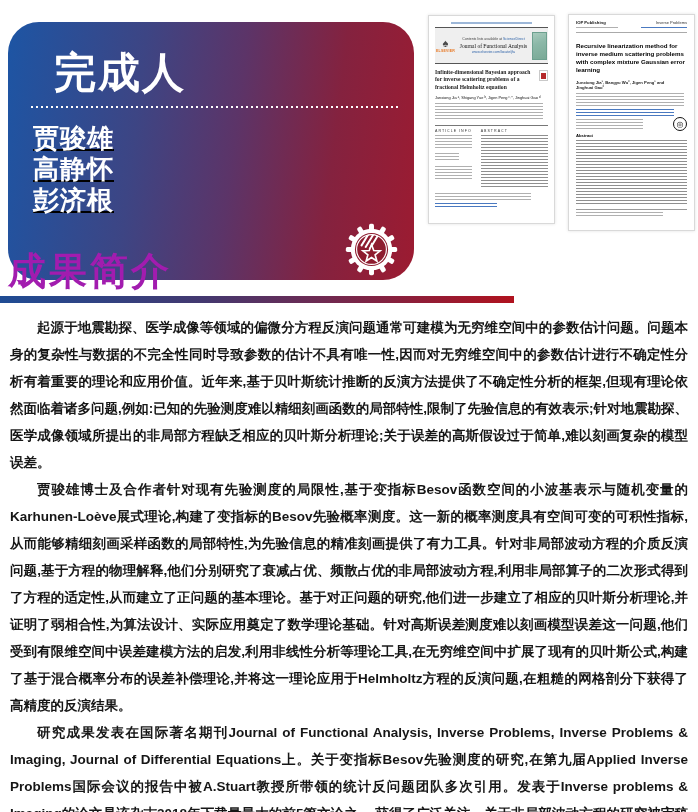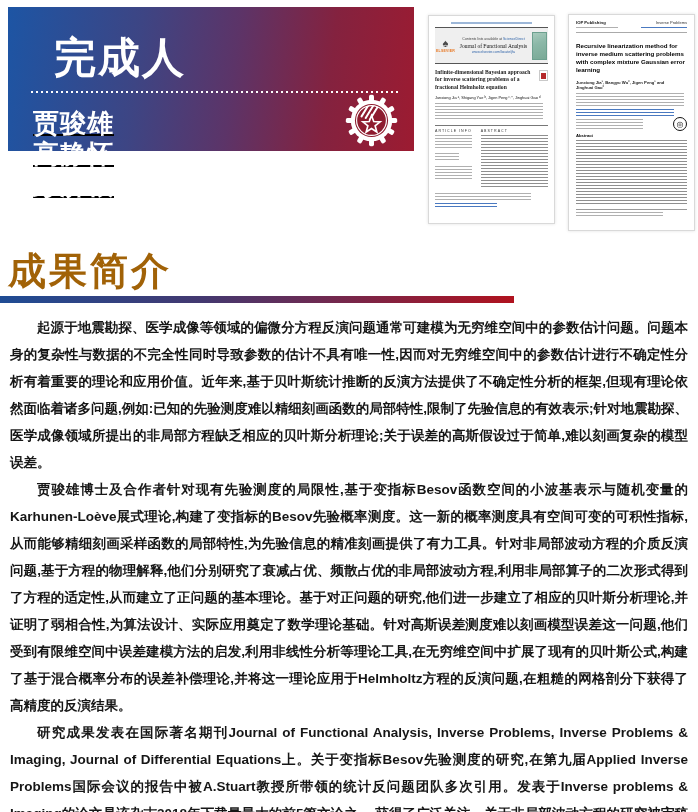--- a/index.html
+++ b/index.html
@@ -1,21 +1,21 @@
 <!DOCTYPE html>
 <html><head>
 <meta charset="utf-8">
 <style>
   * { box-sizing: border-box; margin: 0; padding: 0; }
   html,body { width:698px; height:812px; background:#fff; font-family:"Liberation Sans", sans-serif; overflow:hidden; }
   .page { position:relative; width:698px; height:812px; background:#fff; }
 
   
-  .banner { position:absolute; left:8px; top:7px; width:406px; height:144px;
-    background:linear-gradient(97deg,#1d55a4 0%, #3d4584 32%, #5c3468 55%, #84223f 78%, #9c1b31 100%); }
+  .banner { position:absolute; left:8px; top:22px; width:406px; height:258px;
+    background:linear-gradient(97deg,#1d55a4 0%, #3d4584 32%, #5c3468 55%, #84223f 78%, #9c1b31 100%);border-radius:31px; }
   .banner-title { position:absolute; left:46px; top:28px; font-size:42px; line-height:1.1; font-weight:bold; color:#ffffff; letter-spacing:2px; }
   .banner-dotted { position:absolute; left:23px; top:84px; width:370px; height:2px;
     background:repeating-linear-gradient(to right,#ffffff 0 2px, transparent 2px 5px); }
   .banner-names { position:absolute; left:25px; top:101px;text-decoration:underline; }
   .banner-names div { font-size:26px; line-height:31px; font-weight:bold; color:#ffffff; letter-spacing:1px; }
   .emblem { position:absolute; right:16px; bottom:4px; }
 
   
   .paper { position:absolute; background:#ffffff; border:1px solid #d9d9d9; box-shadow:0 0 3px rgba(0,0,0,.12); overflow:hidden; }
   .paper1 { left:428px; top:15px; width:127px; height:209px; padding:4px 6px; }
@@ -54,21 +54,21 @@
   .p2-sub { display:flex; justify-content:space-between; margin-top:2px; border-bottom:1px solid #aaa; padding-bottom:2px; }
   .p2-title { font-size:6.2px; line-height:1.3; font-weight:bold; color:#000; margin-top:9px; }
   .p2-authors { font-size:4.2px; font-weight:bold; color:#222; margin-top:6px; width:80%; }
   .p2-block { margin-top:3px; }
   .p2-dates { position:relative; margin-top:3px; }
   .iop-logo { position:absolute; right:0; top:-2px; width:14px; height:14px; border:1px solid #111; border-radius:50%; display:flex; align-items:center; justify-content:center; font-size:8px; color:#111; }
   .p2-abs-label { font-size:4.2px; font-weight:bold; color:#000; margin-top:4px; }
   .p2-footer { border-top:1px solid #999; margin-top:5px; padding-top:2px; }
 
   
-  .section-title { position:absolute; left:8px; top:246px; font-size:38px; font-weight:bold; color:#a16207; letter-spacing:3px; }
+  .section-title { position:absolute; left:8px; top:246px; font-size:38px; font-weight:bold; color:#a21caf; letter-spacing:3px; }
   .section-bar { position:absolute; left:0; top:296px; width:514px; height:7px;
     background:linear-gradient(to right,#1f4c94 0%, #44386f 40%, #6d2a52 62%, #b0121e 100%); }
   .body-text { position:absolute; left:10px; top:314px; width:678px; font-size:13.5px; line-height:27px; font-weight:bold; color:#161616; text-align:justify; }
   .body-text p { text-indent:2em; }
 
   svg { display:block; }
 </style>
 </head>
 <body>
 

